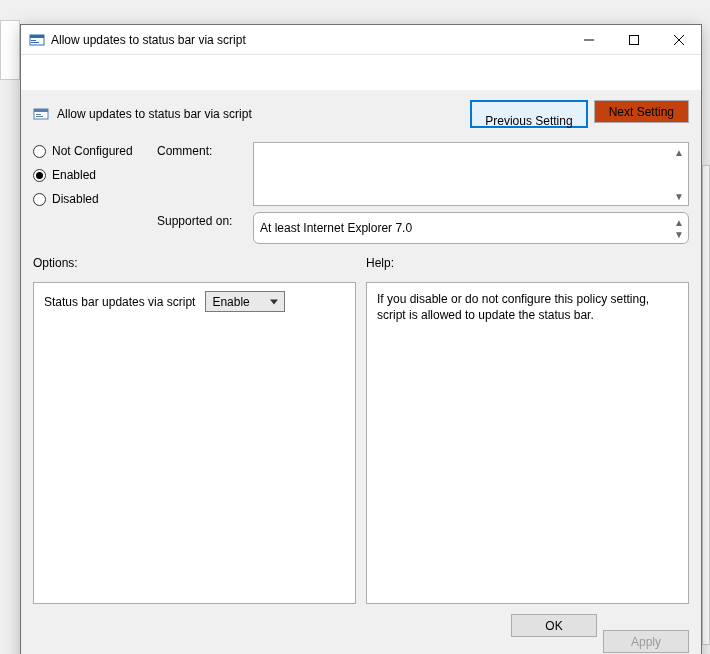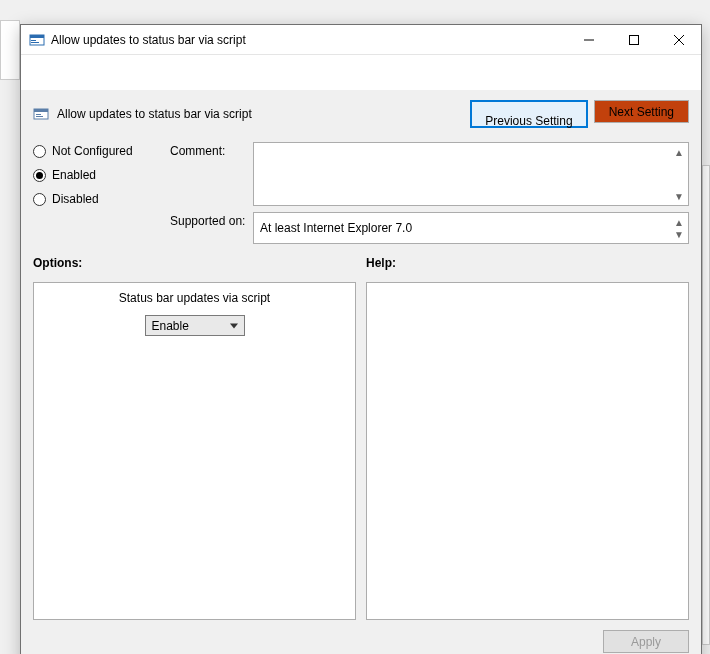--- a/index.html
+++ b/index.html
@@ -102,66 +102,65 @@
       width: 13px; height: 13px;
       border: 1px solid #333;
       border-radius: 50%;
       display: inline-flex; align-items: center; justify-content: center;
       background: #fff;
       cursor: pointer;
     }
     .radio.checked::after {
       content: ""; width: 7px; height: 7px; background: #000; border-radius: 50%;
     }
-    .label-col { text-align: left; padding-top: 2px; margin-left: 13px; }
+    .label-col { text-align: left; padding-top: 2px; }
     .textbox {
       background: #fff;
       border: 1px solid #acacac;
       position: relative;
       font-size: 12px;
       padding: 4px 18px 4px 6px;
       overflow: hidden;
     }
     .comment-box { height: 64px; }
-    .supported-box { height: 32px; display:flex; align-items:center; }
+    .supported-box { height: 32px; display:flex; align-items:center;border-radius:6px; }
     .scroll-arrow {
       position: absolute;
       right: 1px;
       width: 16px; height: 16px;
       display: flex; align-items: center; justify-content: center;
       color: #666;
       font-size: 10px;
     }
     .scroll-arrow.up { top: 1px; }
     .scroll-arrow.down { bottom: 1px; }
     .mid-row {
       display: flex;
       gap: 10px;
       margin-bottom: 6px;
-      font-weight: bold;
     }
     .mid-row .col { flex: 1; }
     .section-title { font-size: 12px; margin-bottom: 6px; }
     .panels {
       display: flex;
       gap: 10px;
       flex: 1;
       min-height: 0;
     }
     .panel {
       flex: 1;
       background: #fff;
       border: 1px solid #acacac;
       padding: 8px 10px;
       overflow: auto;
     }
-    .opt-row { display: flex; align-items: center; gap: 10px; flex-direction: column; }
+    .opt-row { display: flex; align-items: center; gap: 10px; }
     .select {
       height: 21px;
-      width: 100px;
+      width: 80px;
       border: 1px solid #7a7a7a;
       background: #e9e9e9;
       display: flex; align-items: center;
       padding: 0 6px;
       font-size: 12px;
       position: relative;
       cursor: pointer;
     }
     .select::after {
       content: "";
@@ -181,20 +180,21 @@
       width: 86px; height: 23px;
       font-size: 12px;
       font-family: inherit;
       background: #e1e1e1;
       border: 1px solid #adadad;
       cursor: pointer;
     }
     .footer-btn:disabled {
       color: #9a9a9a;
       cursor: default;
+      margin-top: 16px;
     }
   </style>
 </head>
 <body>
 
 <div class="bg-frag" style="left:0;top:20px;width:20px;height:60px;"></div>
 <div class="bg-frag" style="left:702px;top:165px;width:8px;height:480px;"></div>
 
 <div class="window">
 
@@ -286,21 +286,23 @@
     <div class="panels">
       <div class="panel">
         <div class="opt-row">
           <span>Status bar updates via script</span>
           <div class="select">
             <span>Enable</span>
           </div>
         </div>
       </div>
       <div class="panel help-text">
+        <p>If you disable or do not configure this policy setting, script is allowed to update the status bar.</p>
       </div>
     </div>
 
     <div class="footer">
+      <button class="footer-btn">OK</button>
       <button class="footer-btn" disabled="">Apply</button>
     </div>
 
   </div>
 </div>
 
 </body></html>

